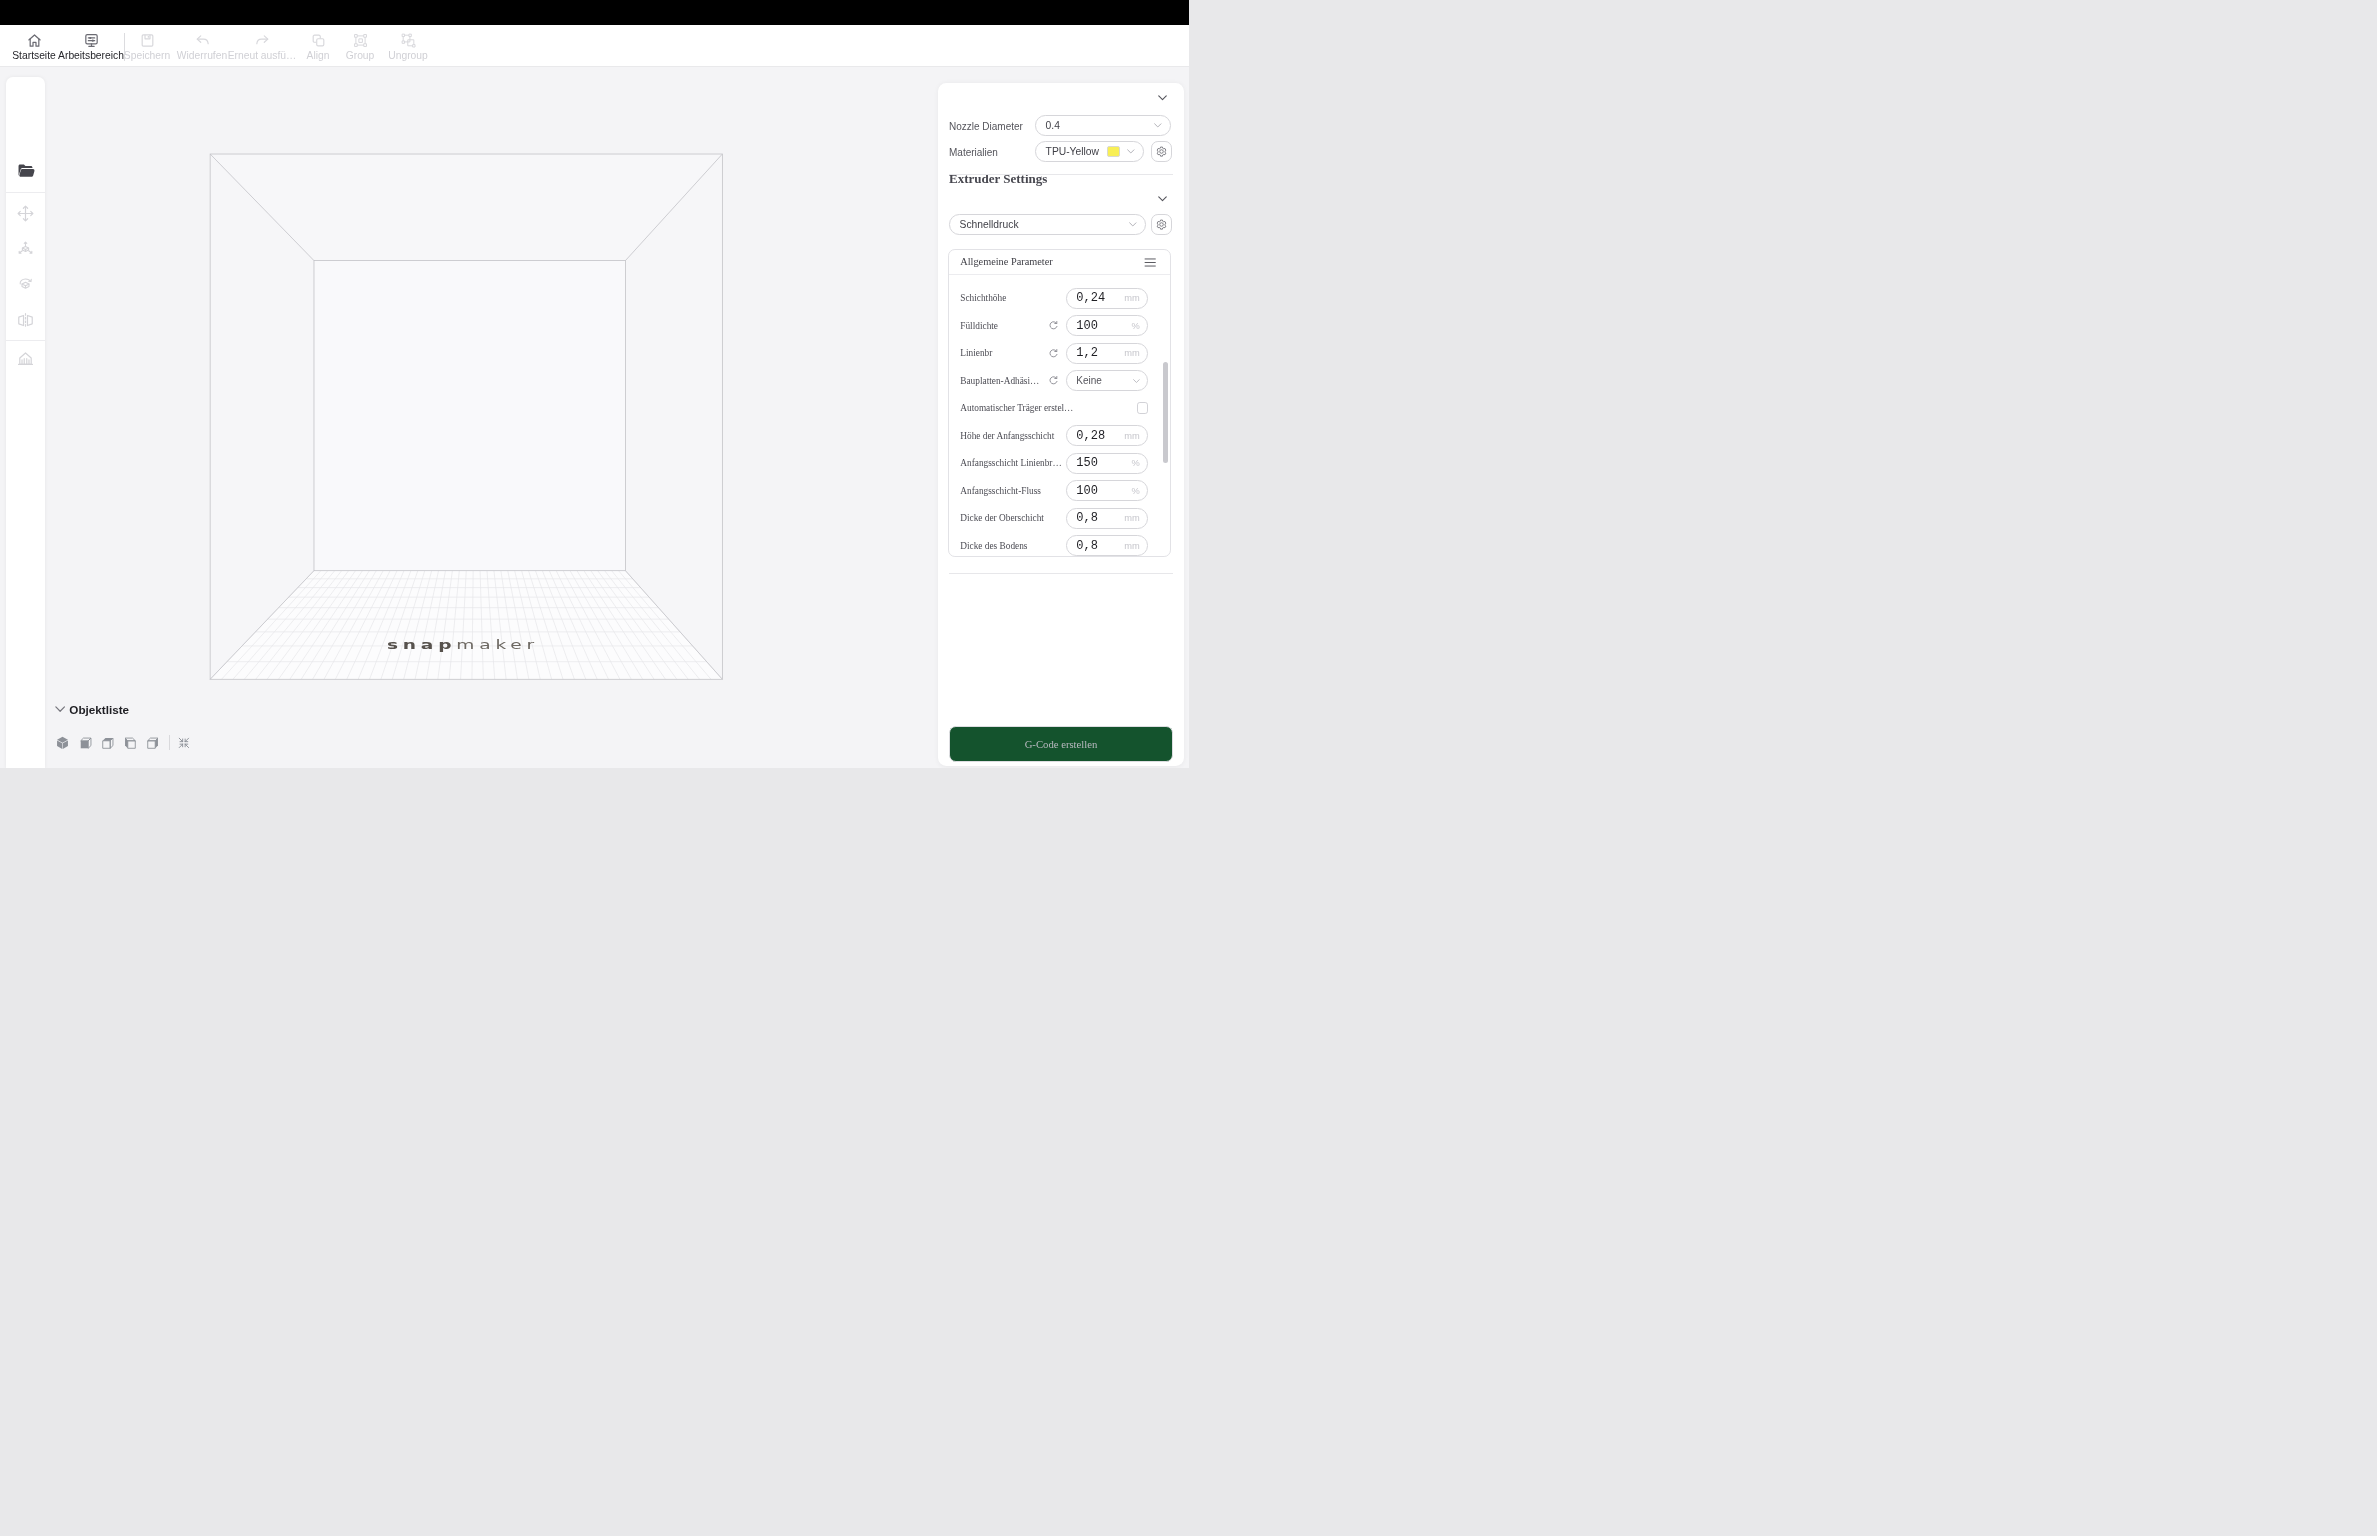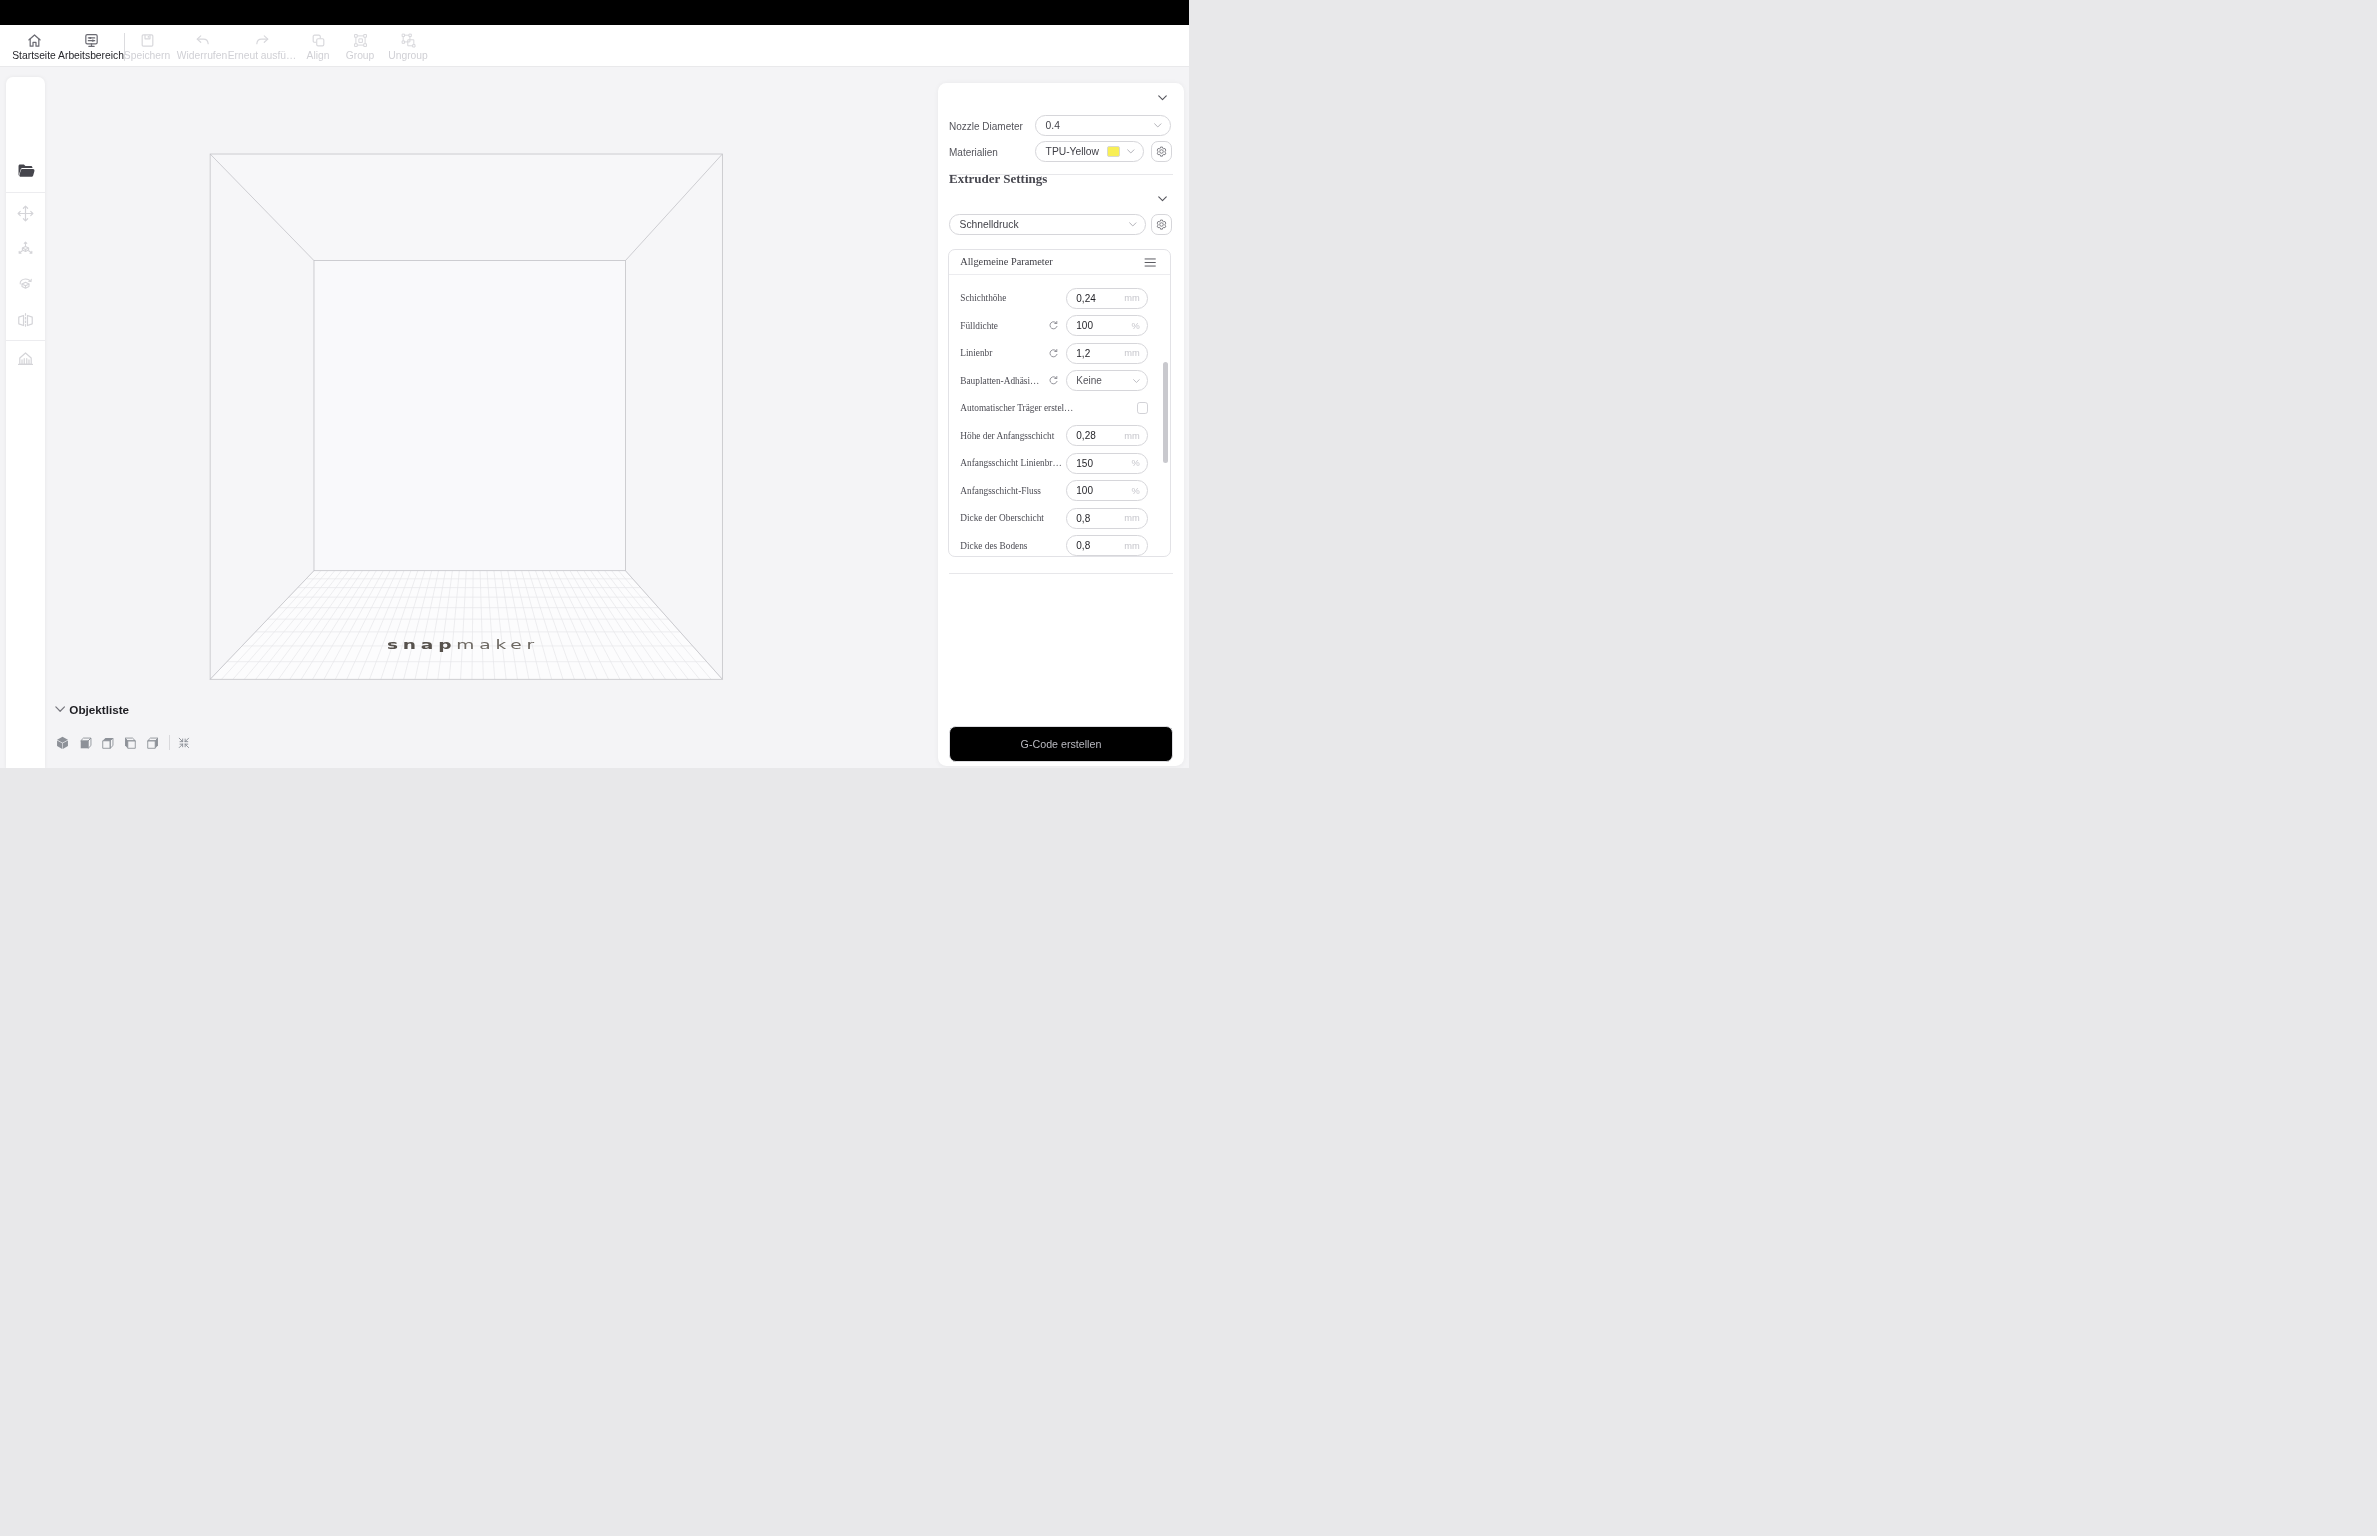--- a/index.html
+++ b/index.html
@@ -76,34 +76,34 @@
   #param-title{position:absolute;left:11px;top:6.2px;font-family:"Liberation Serif",serif;font-size:10.3px;color:#3d3d44;}
   #param-menu{position:absolute;right:13.8px;top:7.6px;width:12.4px;height:9px;color:#55555c;cursor:default;}
   #param-menu svg{width:100%;height:100%;display:block;}
   #param-rows{position:absolute;left:0;top:25.5px;width:100%;padding-top:9px;}
   .prow{position:relative;height:27.5px;display:flex;align-items:center;padding:0 22px 0 11px;box-sizing:border-box;}
   .plabel{flex:1 1 auto;font-family:"Liberation Serif",serif;font-size:9.3px;color:#4c4c54;white-space:nowrap;overflow:hidden;}
   .preset{width:11px;height:11px;color:#8f8f96;margin-right:7.6px;flex:0 0 auto;cursor:default;}
   .preset svg{width:100%;height:100%;display:block;}
   .pinput{width:82px;height:20.6px;border:0.7px solid #d6d6da;border-radius:10.3px;box-sizing:border-box;
           display:flex;align-items:center;padding:0 7.6px 0 9px;flex:0 0 auto;background:#fff;}
-  .pinput .pval{flex:1 1 auto;font-size:10px;color:#1f1f24;}
+  .pinput .pval{flex:1 1 auto;font-size:12px;color:#1f1f24;font-family:Liberation Mono, monospace;}
   .pinput .punit{font-size:9.3px;color:#c6c6cc;}
   .pselect{width:82px;height:20.6px;border:0.7px solid #d6d6da;border-radius:10.3px;box-sizing:border-box;
            display:flex;align-items:center;padding:0 7.6px 0 9px;flex:0 0 auto;background:#fff;cursor:default;}
   .pselect .pval{flex:1 1 auto;font-size:10px;color:#55555c;}
   .pselect .pchev{width:6.9px;height:4.1px;color:#b4b4ba;}
   .pselect .pchev svg{width:100%;height:100%;display:block;}
   .pcheck{width:9.6px;height:9.6px;border:0.7px solid #d2d2d7;border-radius:2.8px;background:#fff;flex:0 0 auto;cursor:default;}
   #param-scroll{position:absolute;right:2.1px;top:112px;width:4.8px;height:101px;border-radius:2.8px;background:#c9c9ce;}
 
   
   #gcode-btn{position:absolute;left:11px;top:643px;width:224px;height:36px;border:0.7px solid #dddde1;
-             border-radius:6.9px;background:#000000;box-sizing:border-box;display:flex;align-items:center;
-             justify-content:center;font-family:Liberation Sans, sans-serif;font-size:10.7px;color:#b9b9c0;cursor:default;}
+             border-radius:6.9px;background:#14532d;box-sizing:border-box;display:flex;align-items:center;
+             justify-content:center;font-family:Liberation Serif, serif;font-size:10.7px;color:#b9b9c0;cursor:default;}
 </style>
 </head>
 <body>
 
 <div id="app">
 
   <div id="titlebar" class="abs"></div>
 
   <div id="toolbar" class="abs">
 

